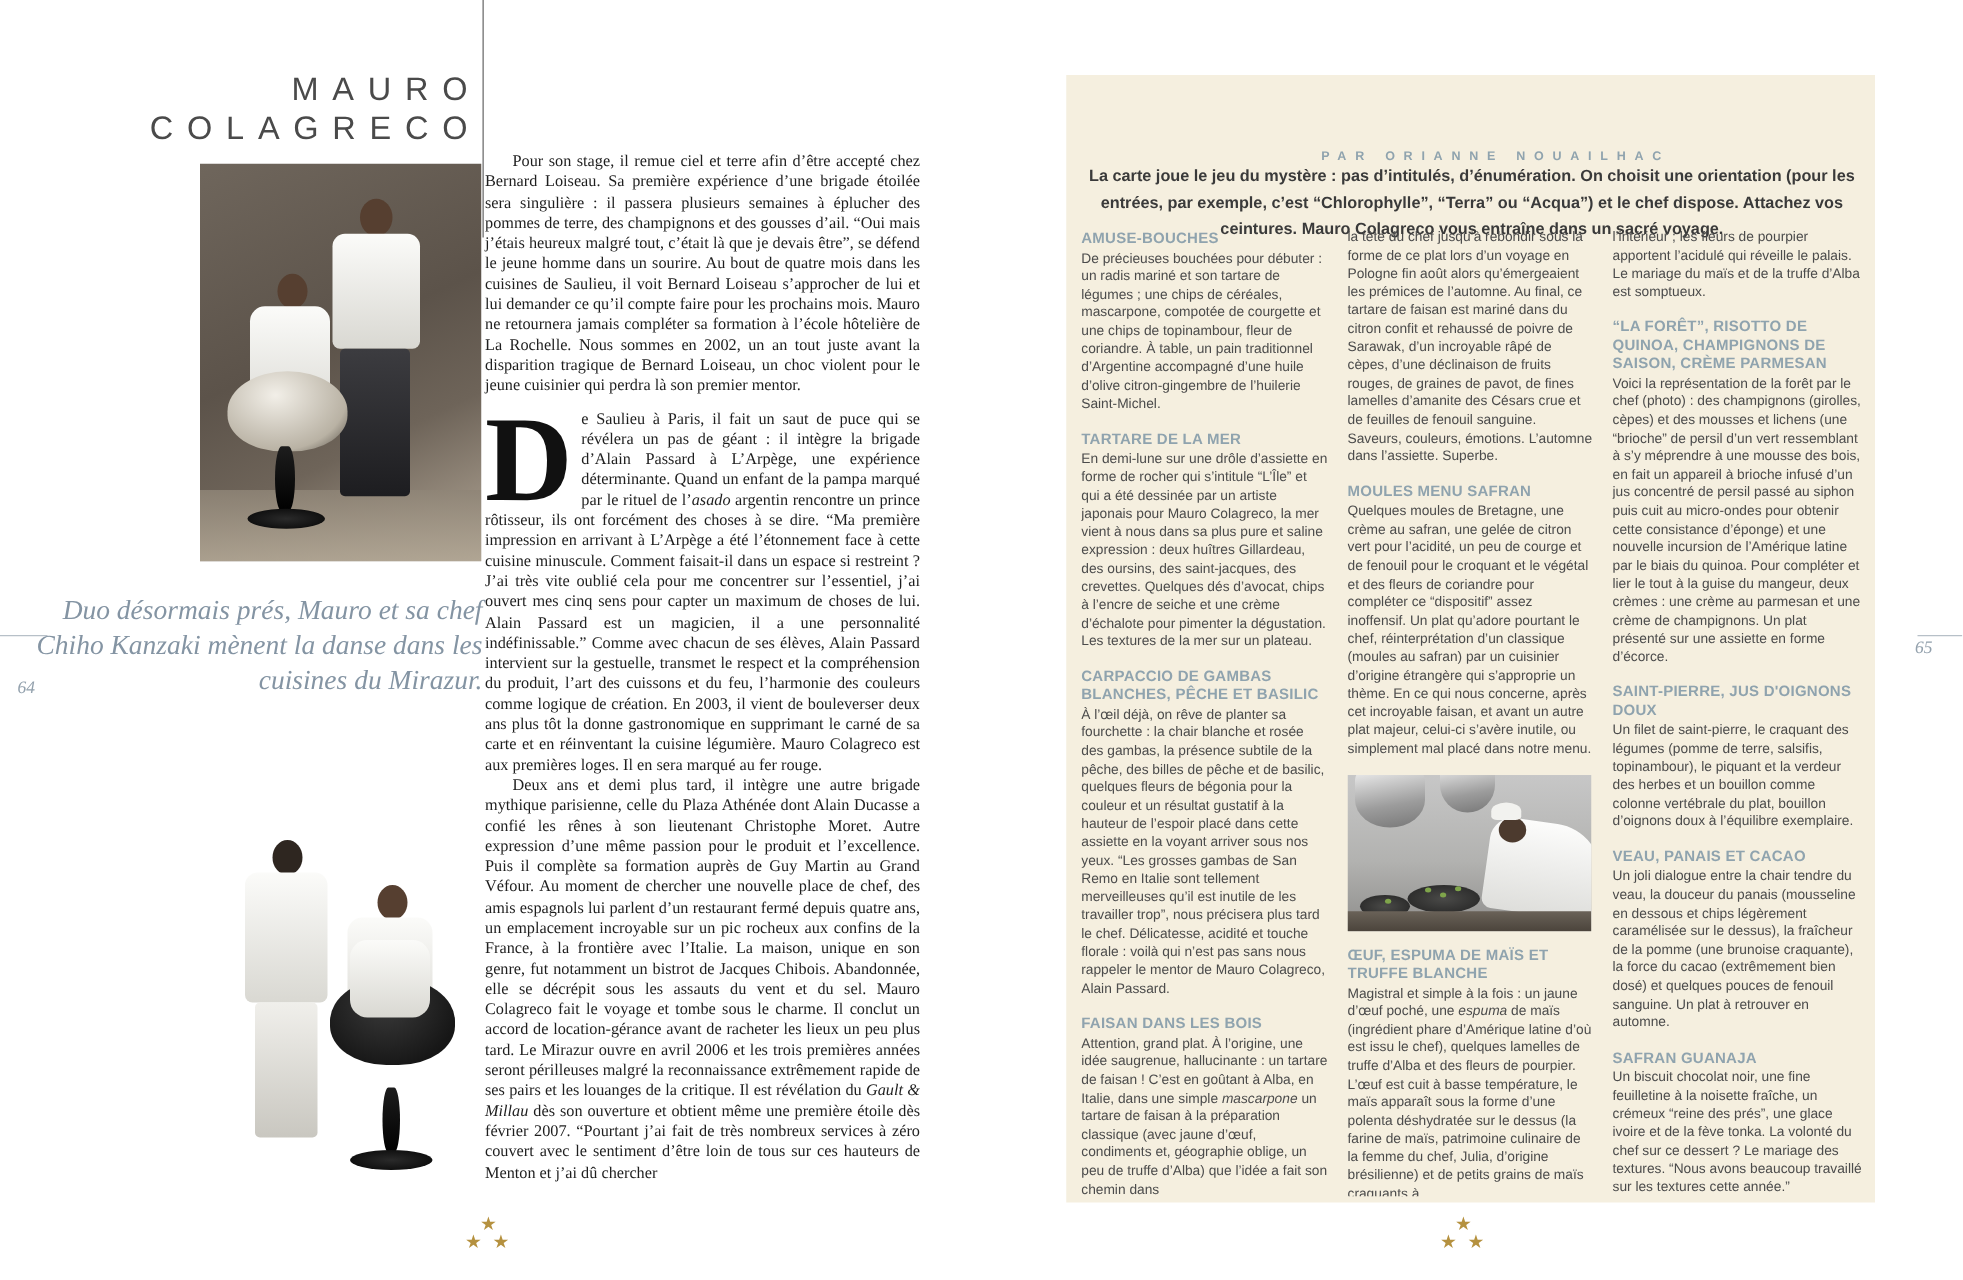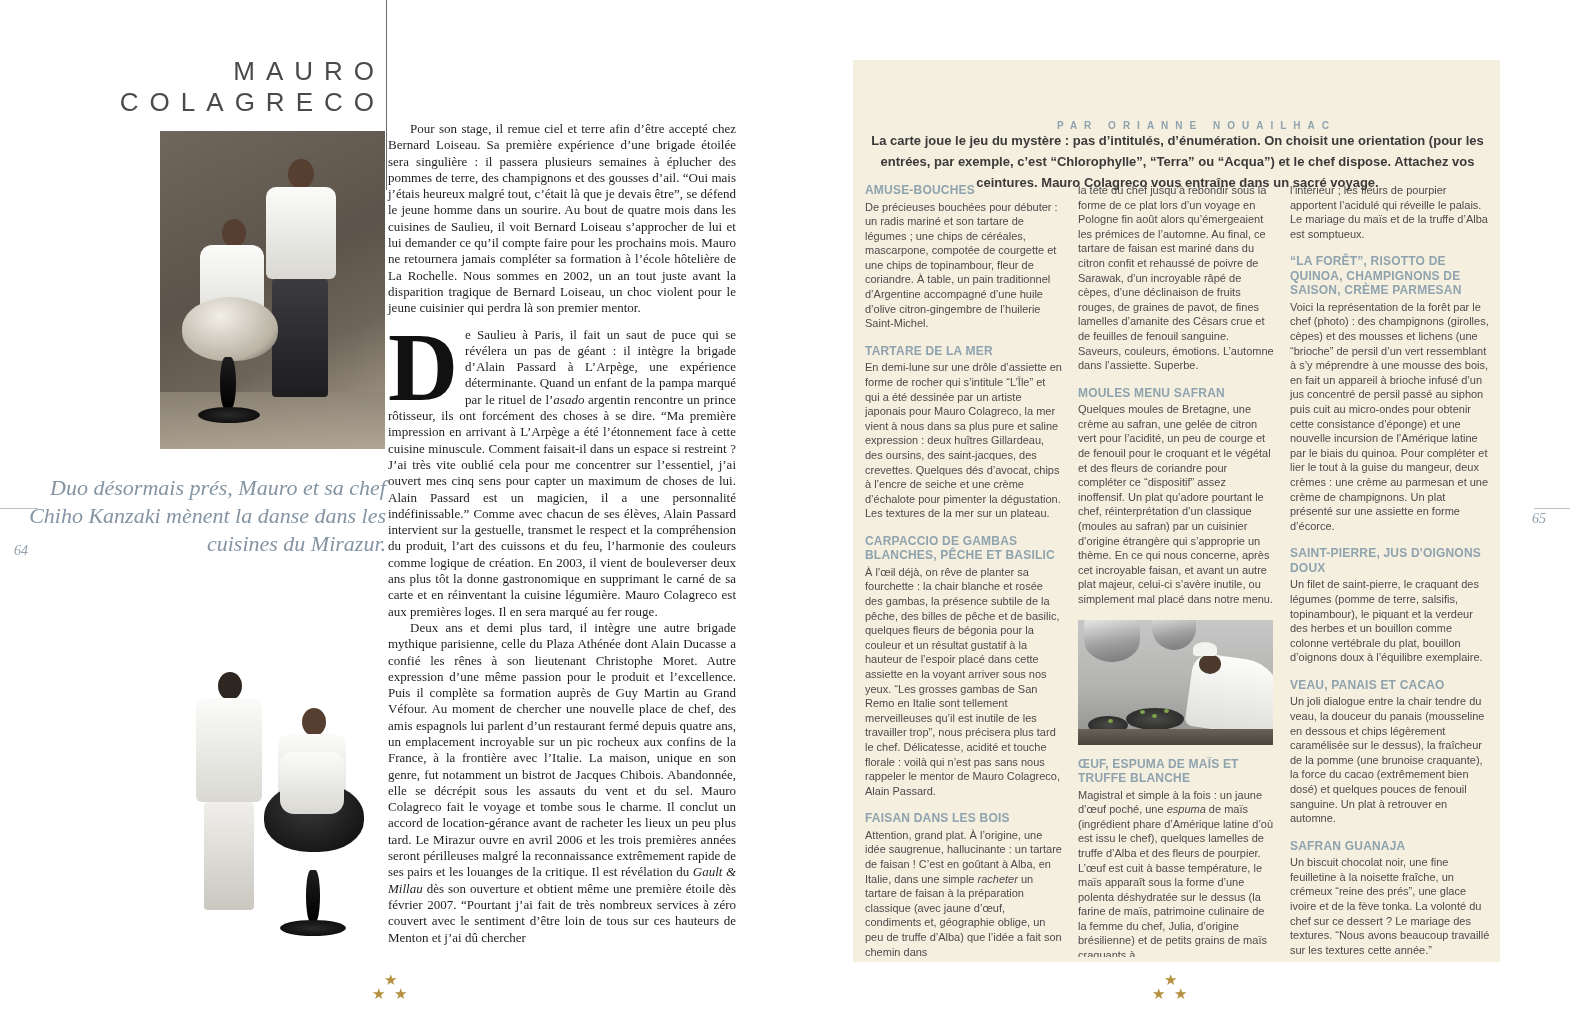--- a/index.html
+++ b/index.html
@@ -158,21 +158,21 @@
     <section>
       <h3>TARTARE DE LA MER</h3>
       <p><span>En demi-lune sur une drôle d’assiette en forme de rocher qui s’intitule “L’Île” et qui a été dessinée par un artiste japonais pour Mauro Colagreco, la mer vient à nous dans sa plus pure et saline expression : deux huîtres Gillardeau, des oursins, des saint-jacques, des crevettes. Quelques dés d’avocat, chips à l’encre de seiche et une crème d’échalote pour pimenter la dégustation. Les textures de la mer sur un plateau.</span></p>
     </section>
     <section>
       <h3>CARPACCIO DE GAMBAS BLANCHES, PÊCHE ET BASILIC</h3>
       <p><span>À l’œil déjà, on rêve de planter sa fourchette : la chair blanche et rosée des gambas, la présence subtile de la pêche, des billes de pêche et de basilic, quelques fleurs de bégonia pour la couleur et un résultat gustatif à la hauteur de l’espoir placé dans cette assiette en la voyant arriver sous nos yeux. “Les grosses gambas de San Remo en Italie sont tellement merveilleuses qu’il est inutile de les travailler trop”, nous précisera plus tard le chef. Délicatesse, acidité et touche florale : voilà qui n’est pas sans nous rappeler le mentor de Mauro Colagreco, Alain Passard.</span></p>
     </section>
     <section>
       <h3>FAISAN DANS LES BOIS</h3>
-      <p><span>Attention, grand plat. À l’origine, une idée saugrenue, hallucinante : un tartare de faisan ! C’est en goûtant à Alba, en Italie, dans une simple </span><em>racheter</em><span> un tartare de faisan à la préparation classique (avec jaune d’œuf, condiments et, géographie oblige, un peu de truffe d’Alba) que l’idée a fait son chemin dans</span></p>
+      <p><span>Attention, grand plat. À l’origine, une idée saugrenue, hallucinante : un tartare de faisan ! C’est en goûtant à Alba, en Italie, dans une simple </span><em>mascarpone</em><span> un tartare de faisan à la préparation classique (avec jaune d’œuf, condiments et, géographie oblige, un peu de truffe d’Alba) que l’idée a fait son chemin dans</span></p>
     </section>
   </div>
 
   <div class="rp-col" style="left:1078px;width:196px;">
     <section>
       <p><span>la tête du chef jusqu’à rebondir sous la forme de ce plat lors d’un voyage en Pologne fin août alors qu’émergeaient les prémices de l’automne. Au final, ce tartare de faisan est mariné dans du citron confit et rehaussé de poivre de Sarawak, d’un incroyable râpé de cèpes, d’une déclinaison de fruits rouges, de graines de pavot, de fines lamelles d’amanite des Césars crue et de feuilles de fenouil sanguine. Saveurs, couleurs, émotions. L’automne dans l’assiette. Superbe.</span></p>
     </section>
     <section>
       <h3>MOULES MENU SAFRAN</h3>
       <p><span>Quelques moules de Bretagne, une crème au safran, une gelée de citron vert pour l’acidité, un peu de courge et de fenouil pour le croquant et le végétal et des fleurs de coriandre pour compléter ce “dispositif” assez inoffensif. Un plat qu’adore pourtant le chef, réinterprétation d’un classique (moules au safran) par un cuisinier d’origine étrangère qui s’approprie un thème. En ce qui nous concerne, après cet incroyable faisan, et avant un autre plat majeur, celui-ci s’avère inutile, ou simplement mal placé dans notre menu.</span></p>

